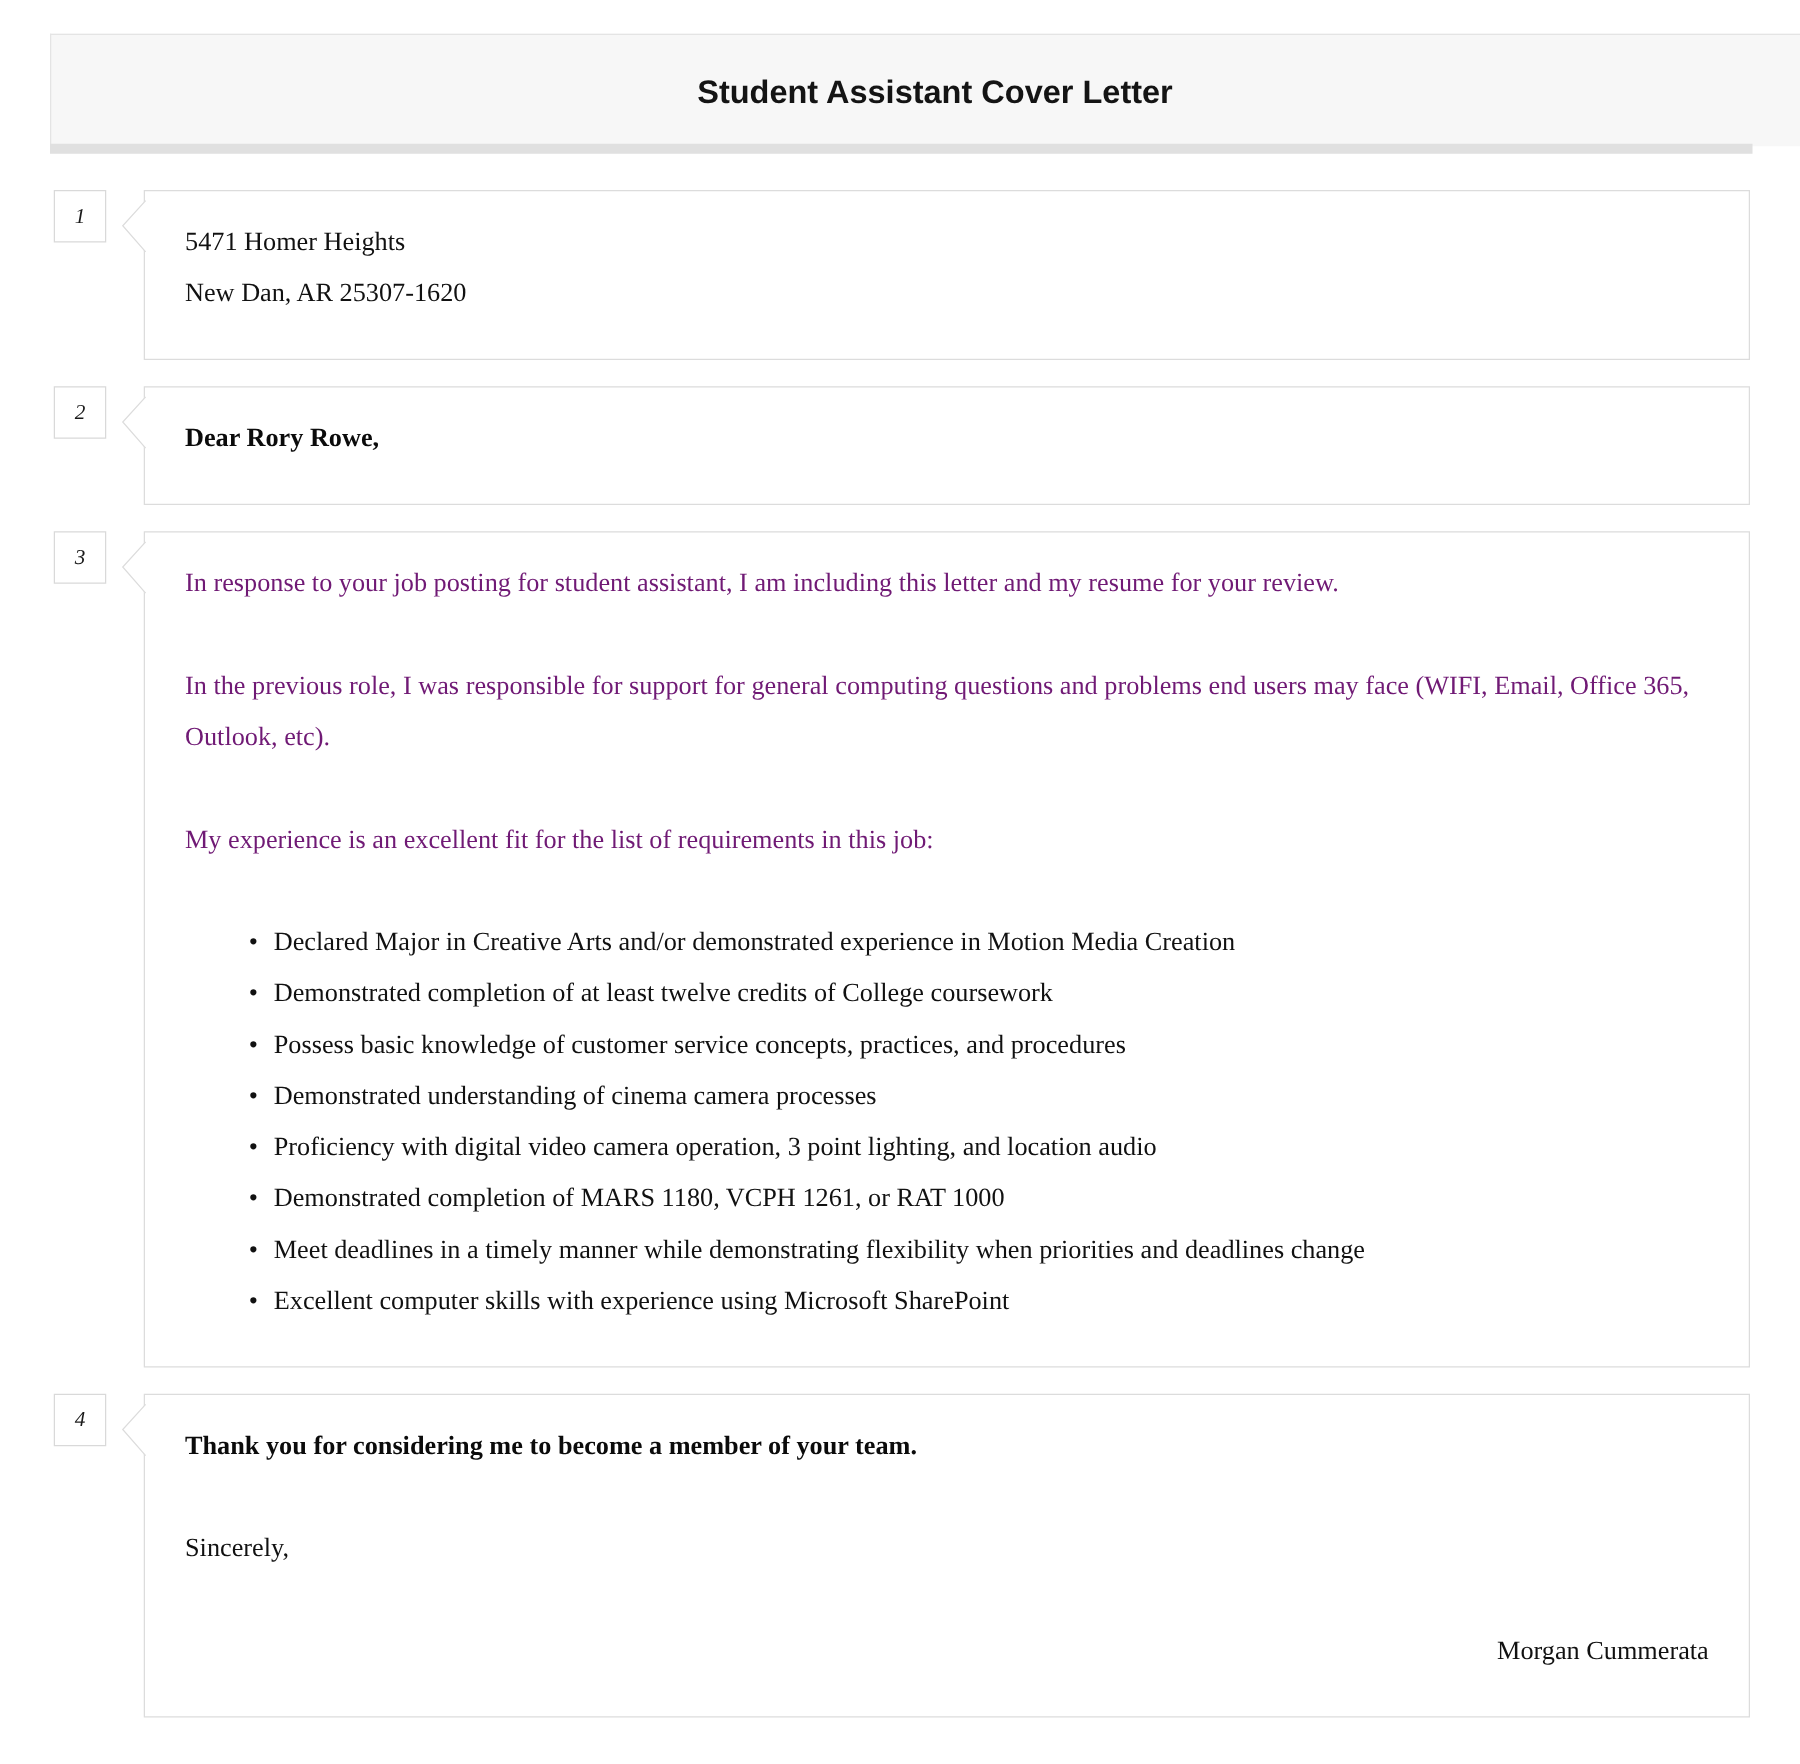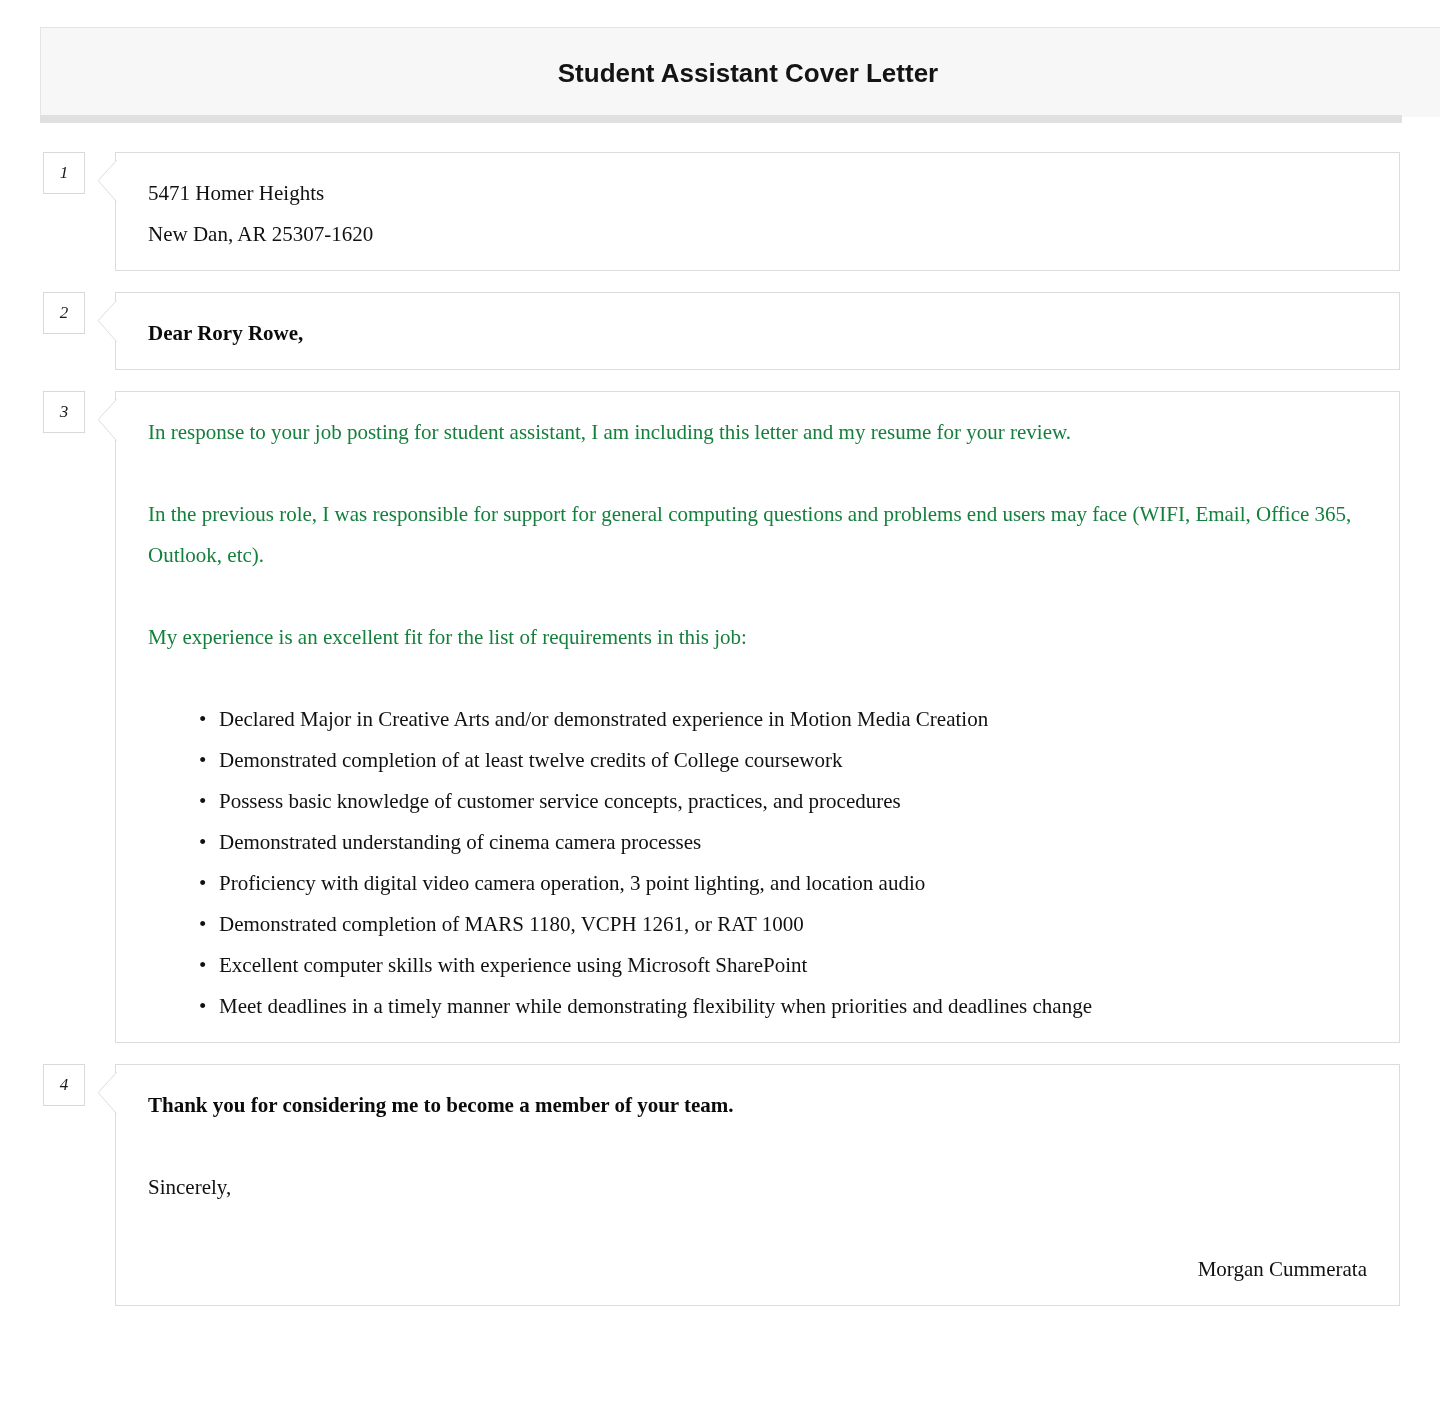--- a/index.html
+++ b/index.html
@@ -85,21 +85,21 @@
     z-index: 3;
   }
 
   .section-body {
     position: relative;
     margin-left: 115px;
     margin-right: 40px;
     box-sizing: border-box;
     border: 1px solid #dcdcdc;
     background: #ffffff;
-    padding: 20px 32px 15px 32px;
+    padding: 20px 32px 32px 32px;
     min-height: 76px;
   }
 
   
   .section-tail {
     position: absolute;
     left: -19px;
     top: 7px;
     width: 19px;
     height: 40px;
@@ -113,21 +113,21 @@
   .line {
     font-size: 21px;
     line-height: 41px;
     color: #111111;
     margin: 0;
     white-space: pre-wrap;
   }
   .para {
     font-size: 21px;
     line-height: 41px;
-    color: #15803d;
+    color: #701a75;
     margin: 0 0 41px 0;
   }
   .para:last-child { margin-bottom: 0; }
   .bold-line {
     font-size: 21px;
     line-height: 41px;
     font-weight: bold;
     color: #0b0b0b;
     margin: 0 0 41px 0;
   }
@@ -206,22 +206,22 @@
         <p class="para">In response to your job posting for student assistant, I am including this letter and my resume for your review.</p>
         <p class="para">In the previous role, I was responsible for support for general computing questions and problems end users may face (WIFI, Email, Office 365, Outlook, etc).</p>
         <p class="para">My experience is an excellent fit for the list of requirements in this job:</p>
         <ul class="bullets">
           <li>Declared Major in Creative Arts and/or demonstrated experience in Motion Media Creation</li>
           <li>Demonstrated completion of at least twelve credits of College coursework</li>
           <li>Possess basic knowledge of customer service concepts, practices, and procedures</li>
           <li>Demonstrated understanding of cinema camera processes</li>
           <li>Proficiency with digital video camera operation, 3 point lighting, and location audio</li>
           <li>Demonstrated completion of MARS 1180, VCPH 1261, or RAT 1000</li>
+          <li>Meet deadlines in a timely manner while demonstrating flexibility when priorities and deadlines change</li>
           <li>Excellent computer skills with experience using Microsoft SharePoint</li>
-          <li>Meet deadlines in a timely manner while demonstrating flexibility when priorities and deadlines change</li>
         </ul>
       </div>
     </div>
 
     <div class="section">
       <div class="section-badge">4</div>
       <div class="section-body">
         <span class="section-tail">
           <svg width="20" height="42" viewBox="0 0 20 42">
             <path d="M20 0 L20 42 L19 42 L19 41 L1.2 20.6 L19 1 L19 0 Z" fill="#ffffff"></path>

